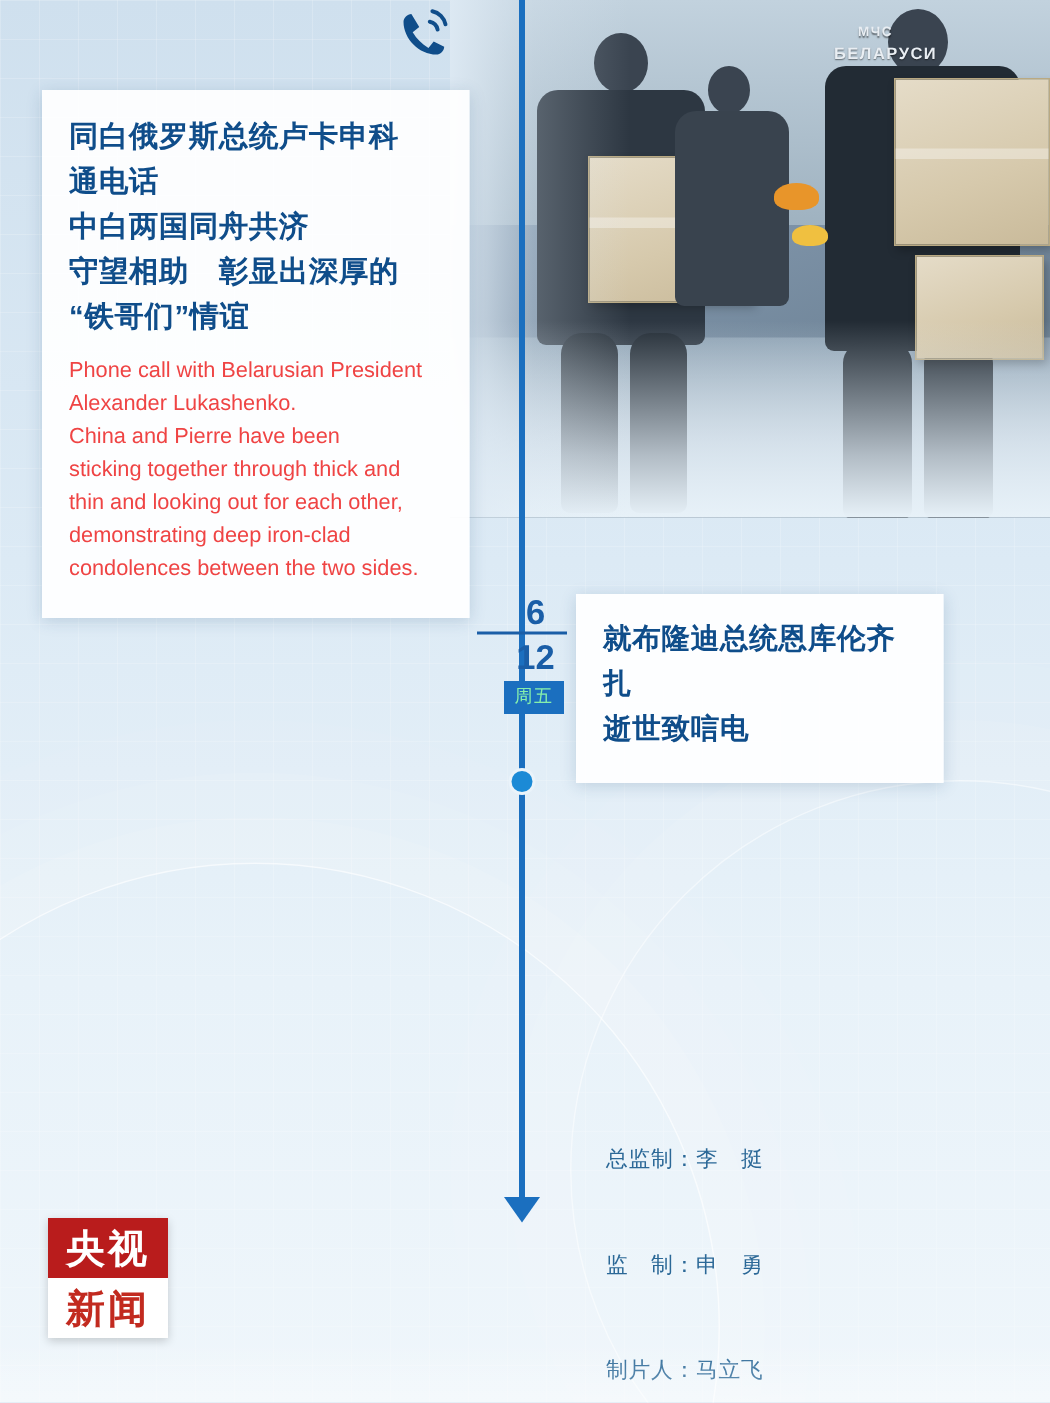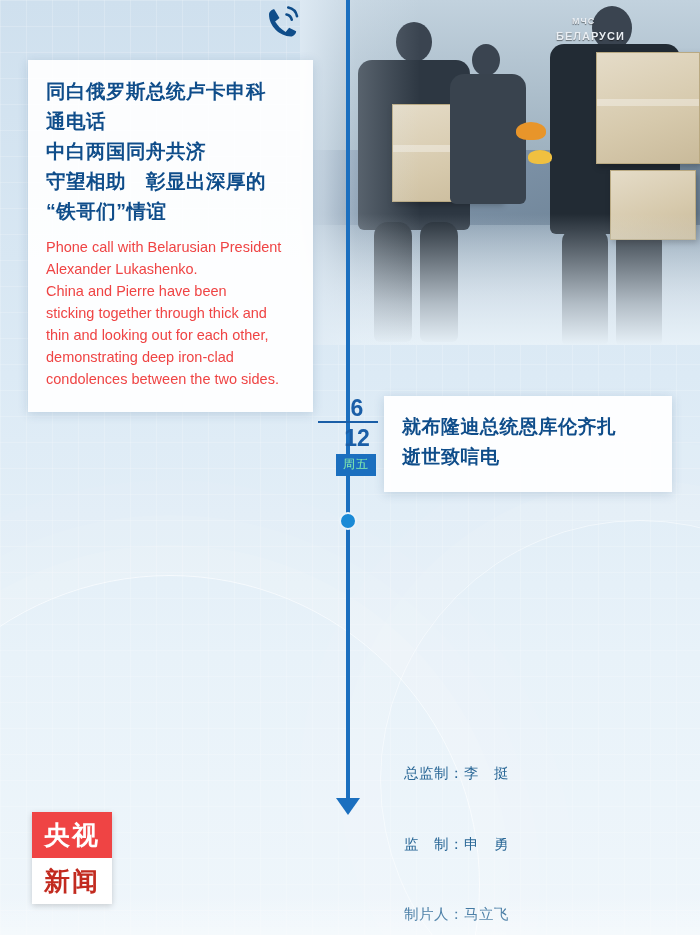--- a/index.html
+++ b/index.html
@@ -204,21 +204,21 @@
   }
   .card-1 {
     left: 28px;
     top: 36px;
     width: 285px;
     padding: 16px 18px 22px 18px;
   }
   .card-2 {
     left: 384px;
     top: 372px;
-    width: 288px;
+    width: 245px;
     padding: 16px 18px 20px 18px;
   }
 
   .cn-title {
     color: #0f4d8a;
     font-size: 19.5px;
     line-height: 30px;
     font-weight: bold;
     letter-spacing: 0.5px;
   }
@@ -257,22 +257,22 @@
     white-space: pre;
   }
   .credits .row { display: block; }
 
   
   .logo {
     position: absolute;
     left: 32px;
     top: 812px;
     width: 80px;
-    height: 92px;
-    background: #ef4444;
+    height: 80px;
+    background: #b91c1c;
     display: grid;
     grid-template-rows: 1fr 1fr;
     box-shadow: 0 2px 6px rgba(0,0,0,0.18);
   }
   .logo .l-row {
     display: flex;
     align-items: center;
     justify-content: center;
     gap: 6px;
     color: #ffffff;

